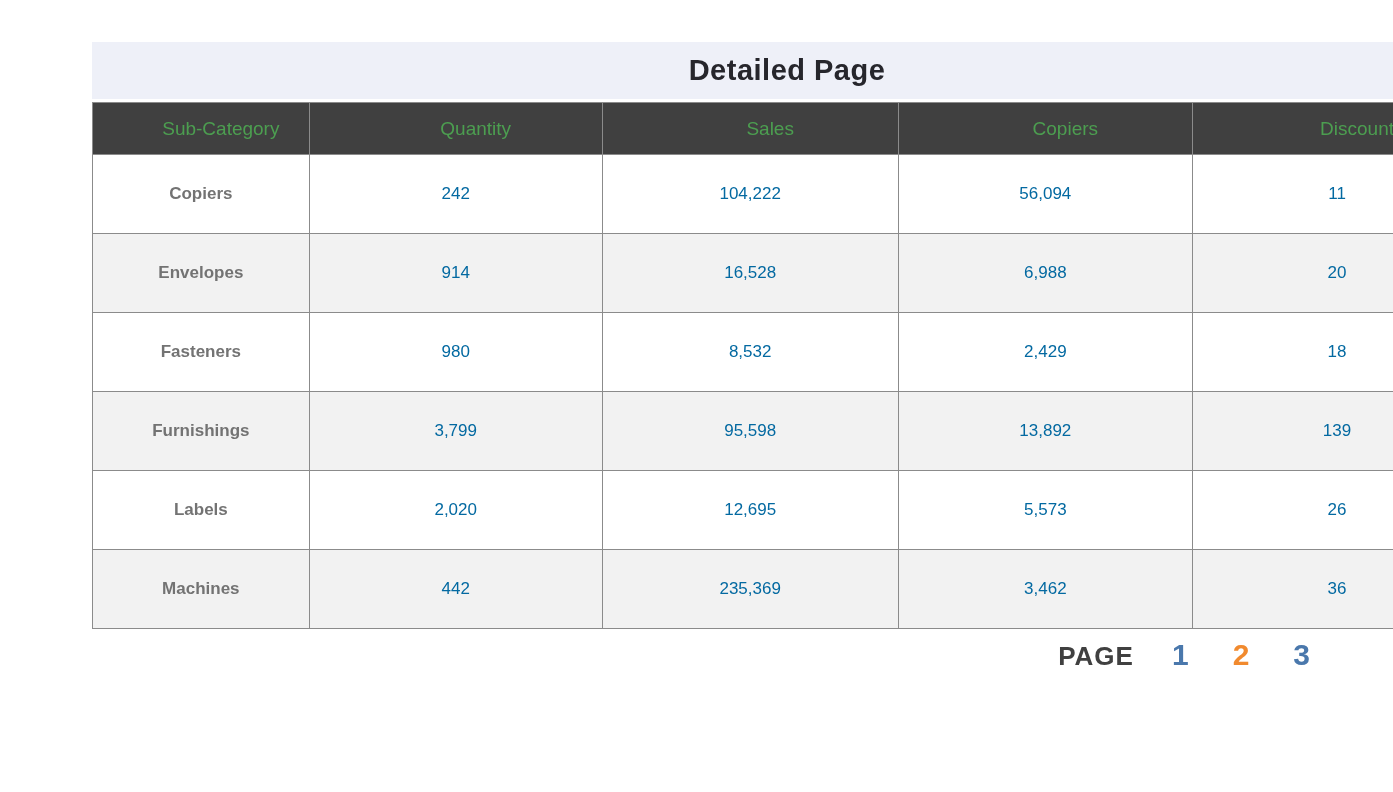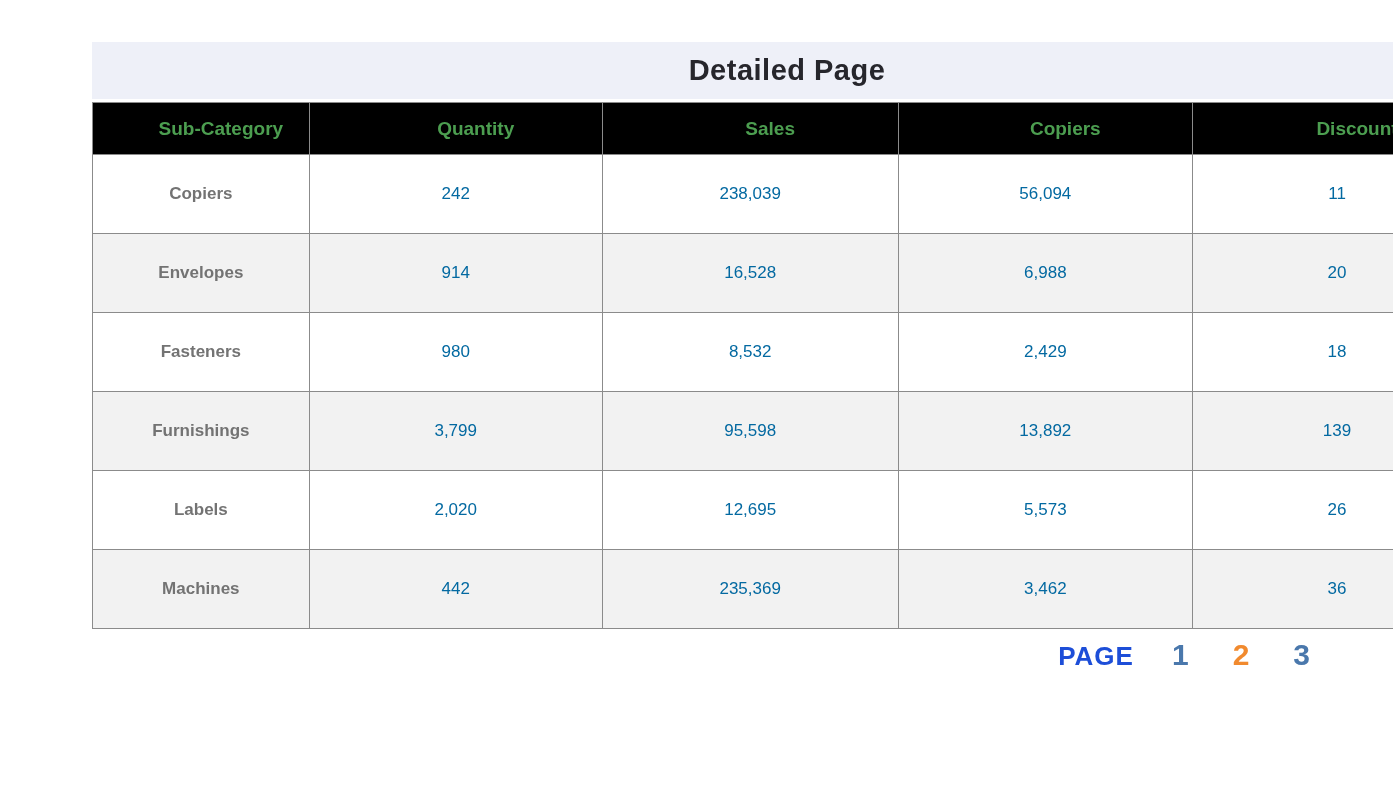--- a/index.html
+++ b/index.html
@@ -34,24 +34,24 @@
     border-collapse: collapse;
     table-layout: fixed;
   }
   table.detail th, table.detail td {
     border: 1px solid #8b8b8b;
     text-align: center;
     vertical-align: middle;
   }
   table.detail th {
     height: 52px;
-    background: #000000;
+    background: #404040;
     color: #4c9e50;
     font-size: 19px;
-    font-weight: bold;
+    font-weight: normal;
     padding-left: 40px;
   }
   table.detail td {
     height: 79px;
     font-size: 17px;
     color: #0369a1;
     background: #ffffff;
   }
   table.detail tr.stripe td { background: #f2f2f2; }
   table.detail td.rowlabel {
@@ -67,21 +67,21 @@
     display: flex;
     align-items: baseline;
     justify-content: flex-end;
     padding-right: 172px;
     margin-top: 9px;
     gap: 44px;
   }
   .pagination .page-label {
     font-size: 26px;
     font-weight: bold;
-    color: #1d4ed8;
+    color: #404040;
     letter-spacing: 1px;
     margin-right: -6px;
     text-align: right;
   }
   .pagination .page-num {
     font-size: 30px;
     font-weight: bold;
     cursor: pointer;
   }
   .pagination .page-num.blue { color: #4a78ac; }
@@ -110,21 +110,21 @@
         <th>Quantity</th>
         <th>Sales</th>
         <th>Copiers</th>
         <th>Discount</th>
       </tr>
     </thead>
     <tbody>
       <tr>
         <td class="rowlabel">Copiers</td>
         <td>242</td>
-        <td>238,039</td>
+        <td>104,222</td>
         <td>56,094</td>
         <td>11</td>
       </tr>
       <tr class="stripe">
         <td class="rowlabel">Envelopes</td>
         <td>914</td>
         <td>16,528</td>
         <td>6,988</td>
         <td>20</td>
       </tr>

